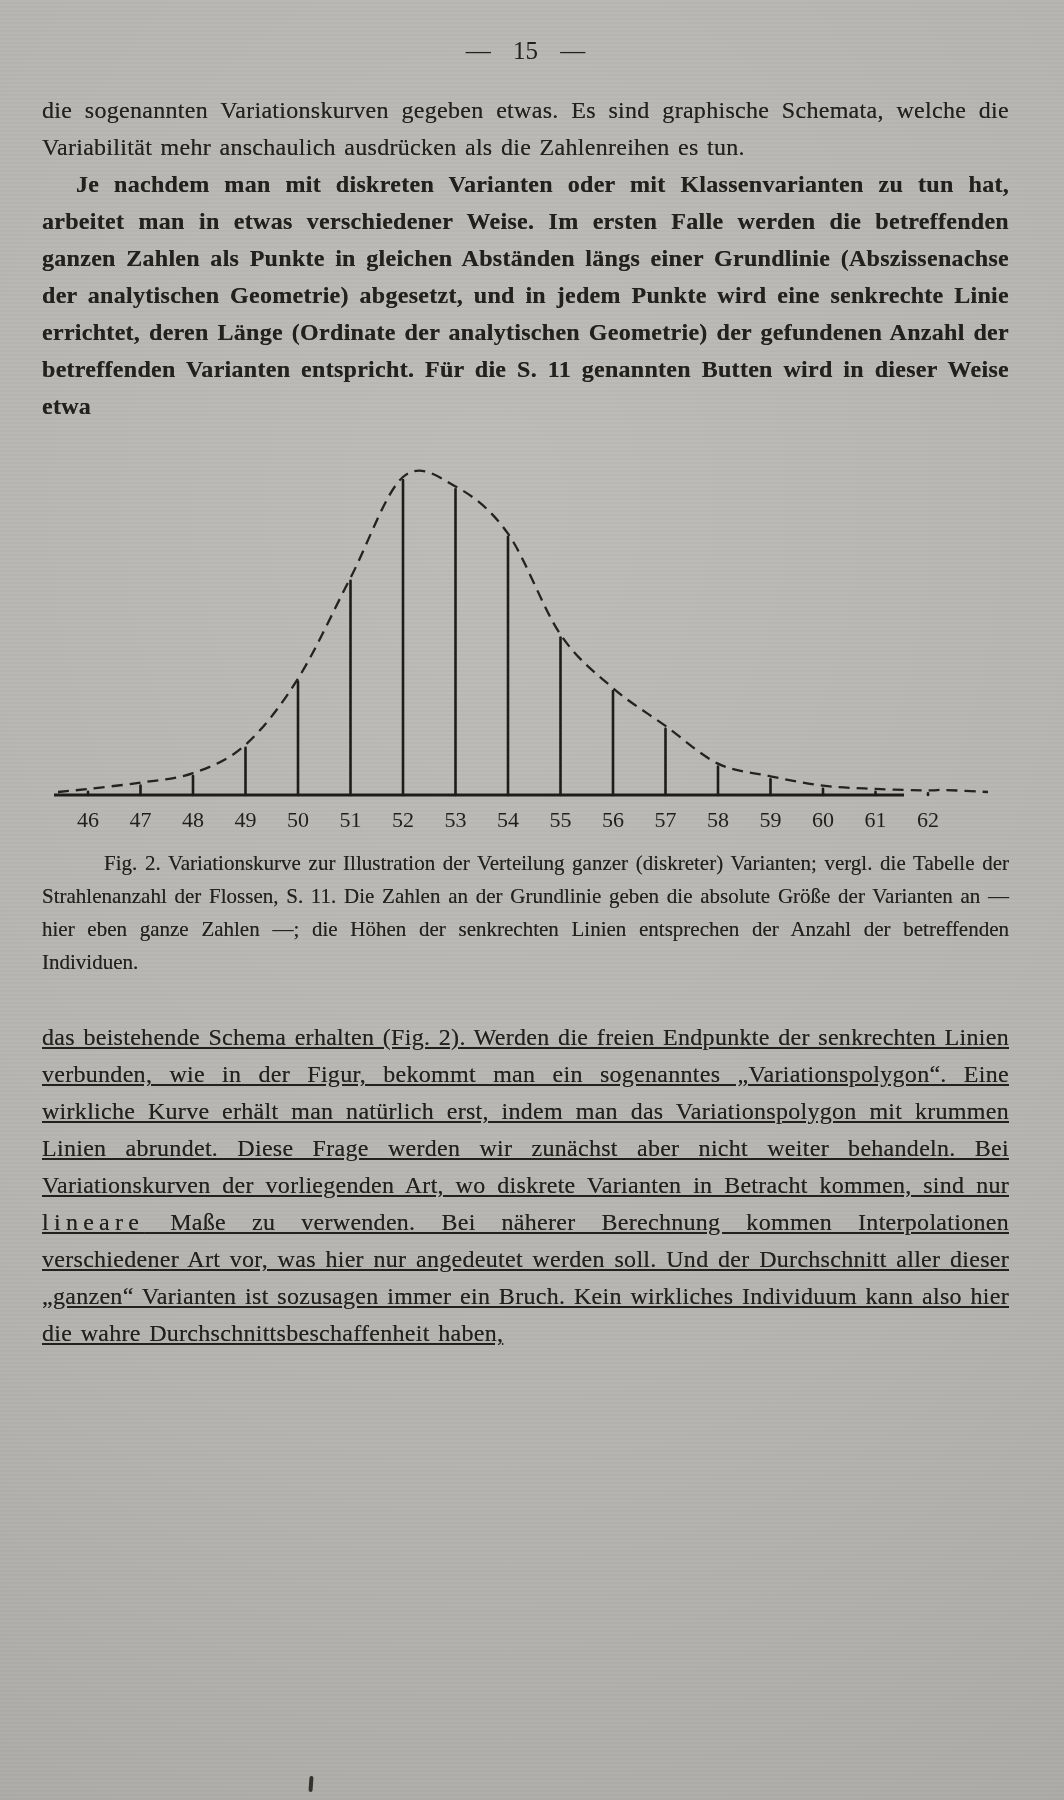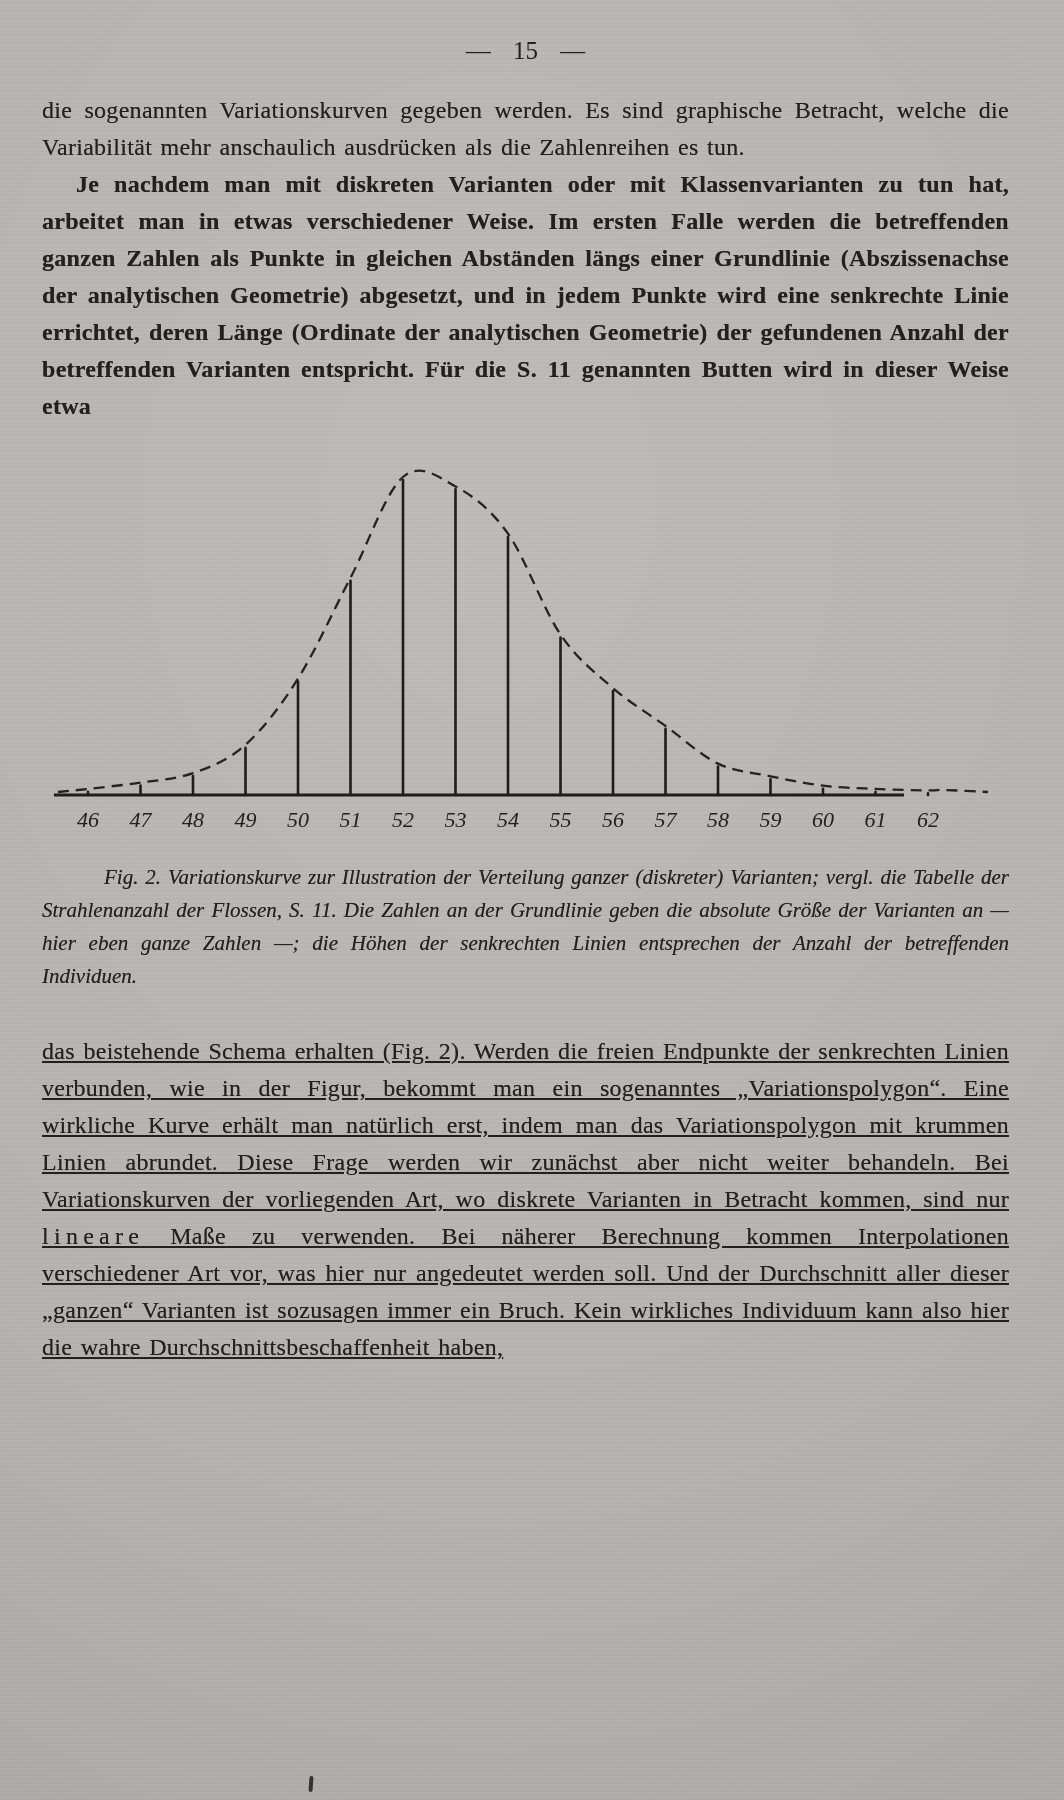--- a/index.html
+++ b/index.html
@@ -36,33 +36,31 @@
     word-spacing: 0.09em;
     letter-spacing: 0.012em;
     hyphens: auto;
     text-shadow: 0 0 0.3px rgba(20,18,14,0.55);
   }
   p.indent   { text-indent: 34px; font-weight: bold; }
   p.no-indent{ text-indent: 0; }
   figure {
     margin: 22px 0 0 0;
     padding: 0;
-    font-style: italic;
   }
   svg.variation-chart { display: block; }
   svg .axis      { stroke: #1e1d19; stroke-width: 2.8; }
   svg .ordinate  { stroke: #1e1d19; stroke-width: 2.6; stroke-linecap: round; }
   svg .envelope  { fill: none; stroke: #24231f; stroke-width: 2.3; stroke-dasharray: 11 7; }
   svg text.tick  {
     font-family: "Liberation Serif", "DejaVu Serif", serif;
     font-size: 22px;
     fill: #201f1b;
   }
   figcaption {
-    margin-top: 14px;
     font-size: 21px;
     line-height: 33px;
     text-align: justify;
     text-indent: 62px;
     word-spacing: 0.06em;
     text-shadow: 0 0 0.3px rgba(20,18,14,0.5);
   }
   .after-figure { margin-top: 40px !important; text-decoration: underline; }
   .spaced { letter-spacing: 0.22em; }
   .ink-mark {
@@ -76,21 +74,21 @@
     transform: rotate(4deg);
   }
 </style>
 </head>
 <body>
 
 <div class="page">
 
   <div class="page-number">— 15 —</div>
 
-  <p class="body-text no-indent">die sogenannten Variationskurven gegeben werden. Es sind graphische Betracht, welche die Variabilität mehr anschaulich ausdrücken als die Zahlenreihen es tun.</p>
+  <p class="body-text no-indent">die sogenannten Variationskurven gegeben etwas. Es sind graphische Schemata, welche die Variabilität mehr anschaulich ausdrücken als die Zahlenreihen es tun.</p>
 
   <p class="body-text indent">Je nachdem man mit diskreten Varianten oder mit Klassenvarianten zu tun hat, arbeitet man in etwas verschiedener Weise. Im ersten Falle werden die betreffenden ganzen Zahlen als Punkte in gleichen Abständen längs einer Grundlinie (Abszissenachse der analytischen Geometrie) abgesetzt, und in jedem Punkte wird eine senkrechte Linie errichtet, deren Länge (Ordinate der analytischen Geometrie) der gefundenen Anzahl der betreffenden Varianten entspricht. Für die S. 11 genannten Butten wird in dieser Weise etwa</p>
 
   <figure>
     <svg class="variation-chart" viewBox="0 0 980 400" width="980" height="400" role="img">
         <line x1="12" y1="348" x2="862" y2="348" class="axis"></line>
         <line x1="46" y1="348" x2="46" y2="344.9" class="ordinate"></line>
         <text x="46" y="380" text-anchor="middle" class="tick">46</text>
         <line x1="98.5" y1="348" x2="98.5" y2="338.6" class="ordinate"></line>
         <text x="98.5" y="380" text-anchor="middle" class="tick">47</text>

